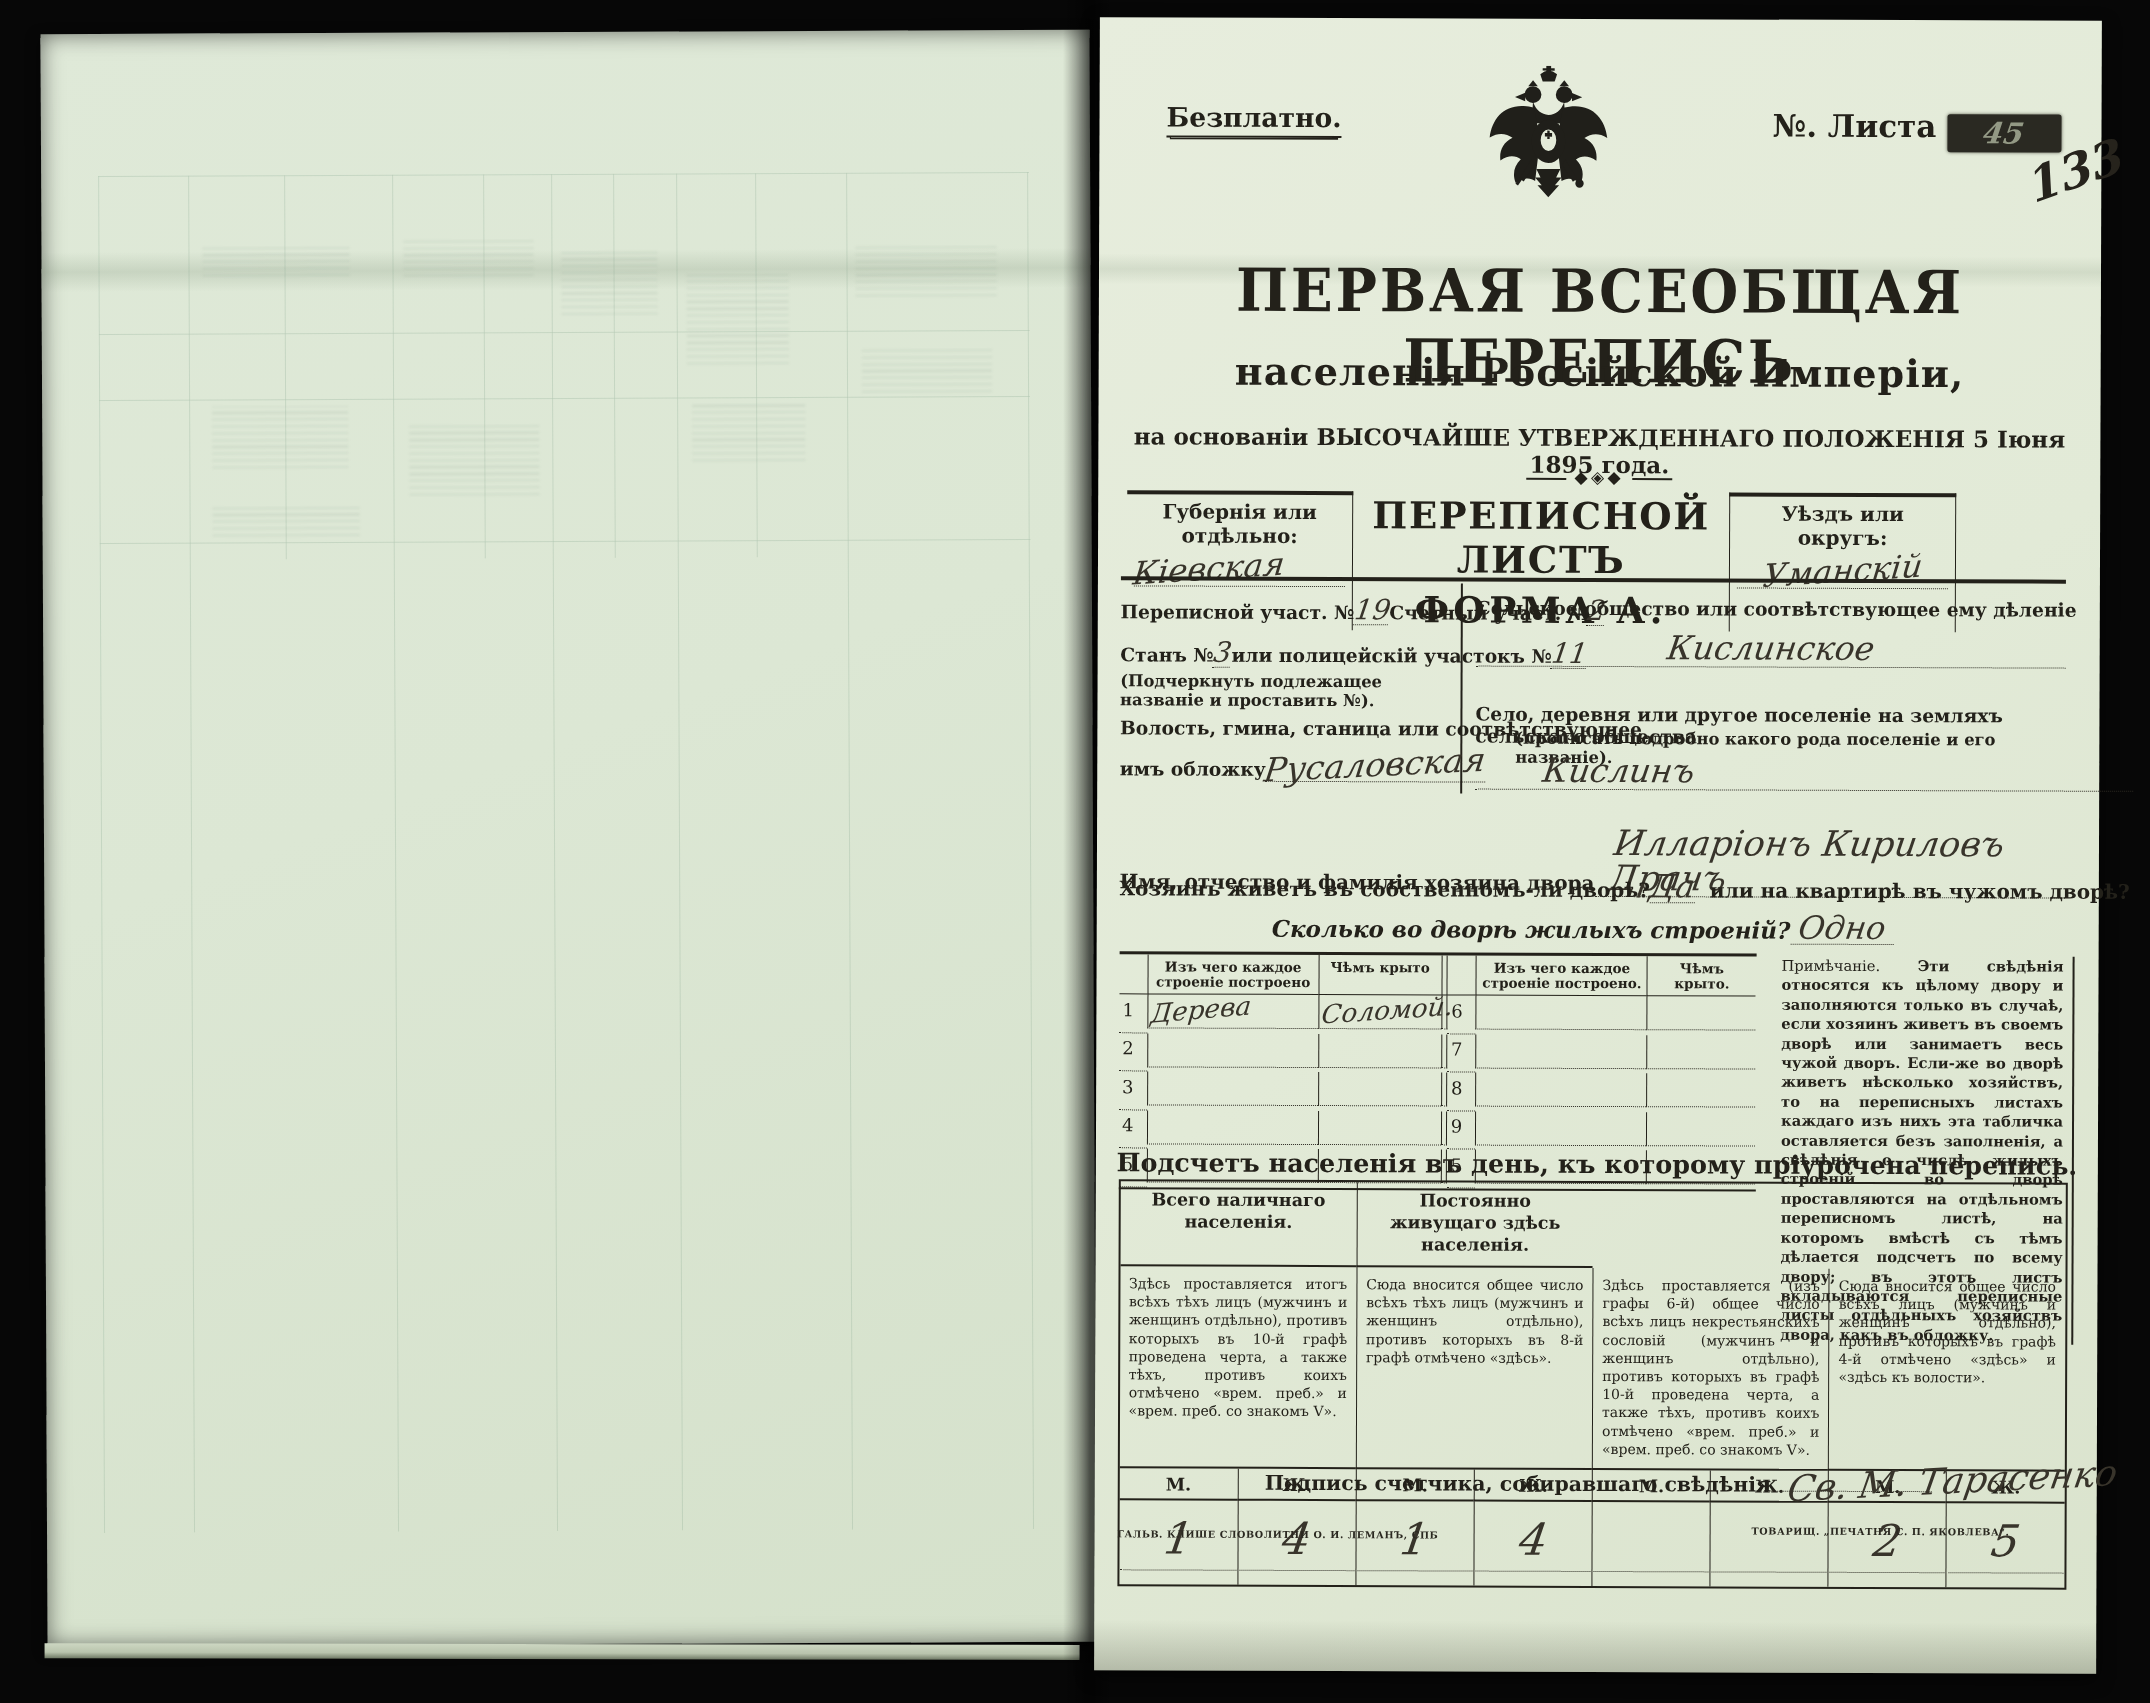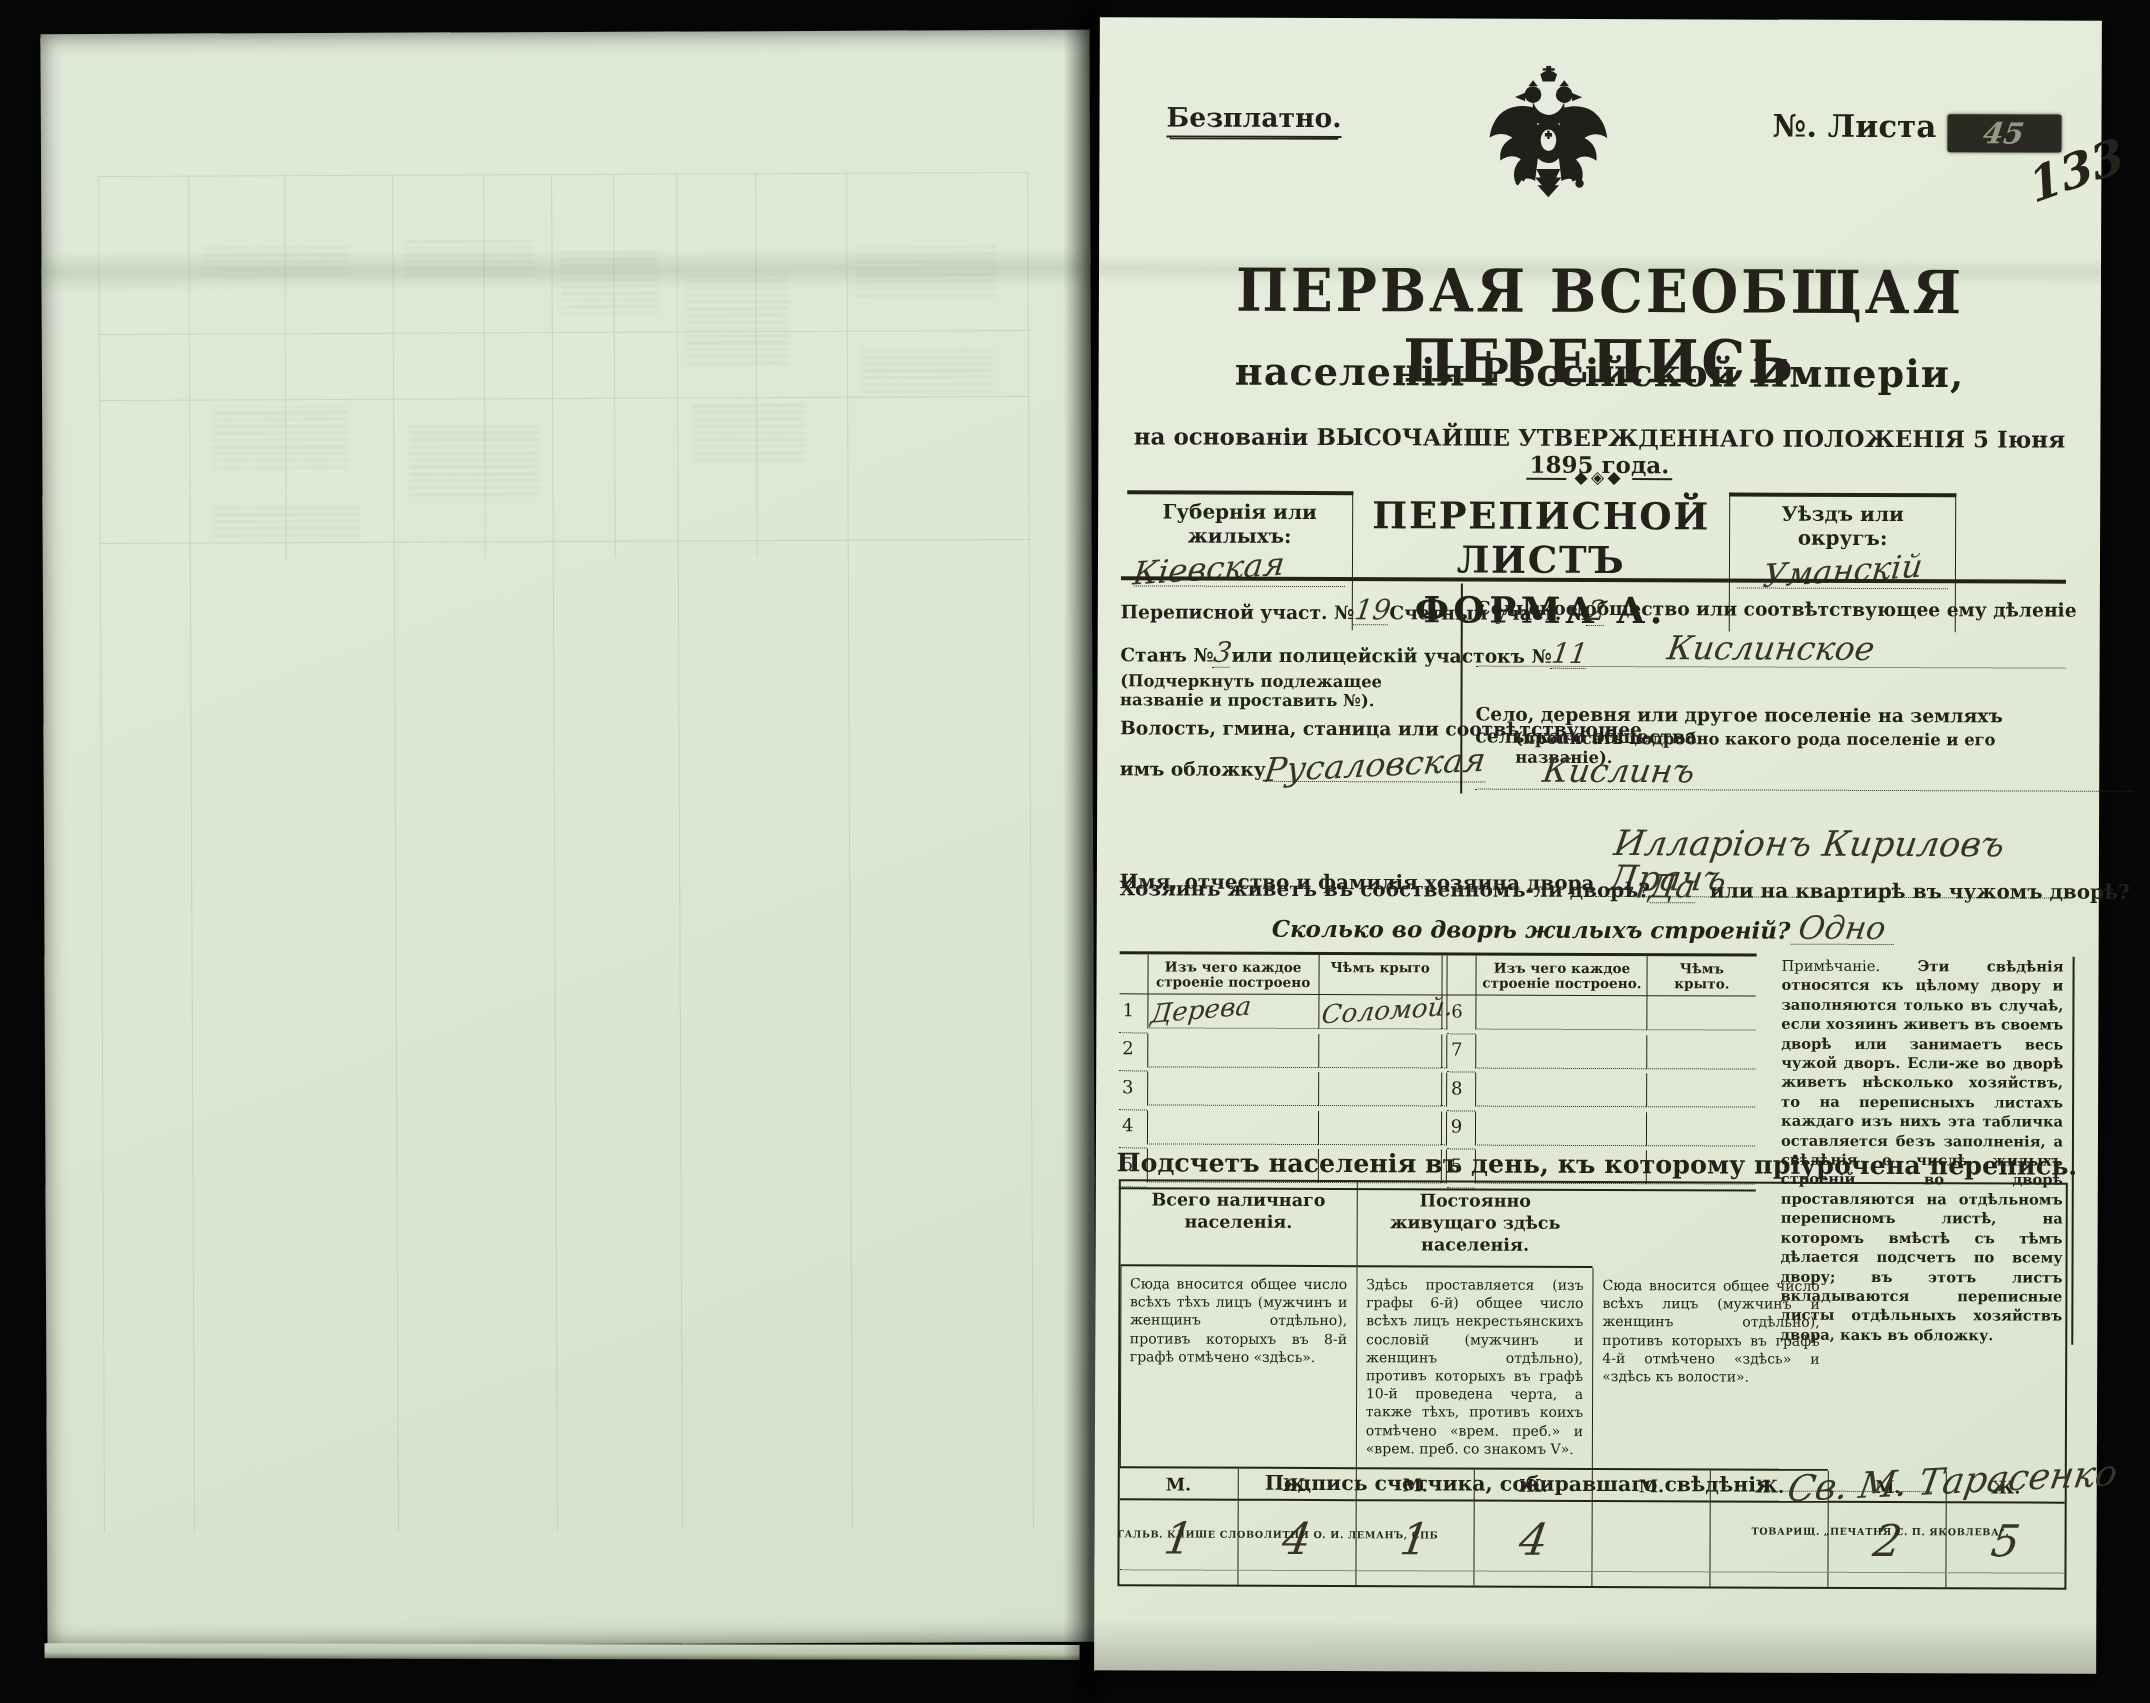--- a/index.html
+++ b/index.html
@@ -204,21 +204,21 @@
     </div>
     <div class="hw133 hw">133</div>
 
     <div class="abs title1">ПЕРВАЯ ВСЕОБЩАЯ ПЕРЕПИСЬ</div>
     <div class="abs title2">населенія Россійской Имперіи,</div>
     <div class="abs title3">на основаніи ВЫСОЧАЙШЕ УТВЕРЖДЕННАГО ПОЛОЖЕНІЯ 5 Іюня 1895 года.</div>
     <div class="abs ornament">◆◈◆</div>
 
     <div class="abs headrow">
       <div class="hc hc1">
-        <span class="lbl">Губернія или жилыхъ:</span>
+        <span class="lbl">Губернія или отдѣльно:</span>
         <span class="hwline"><span class="hw">Кіевская</span></span>
       </div>
       <div class="hc hc2">
         <span class="t1">ПЕРЕПИСНОЙ ЛИСТЪ</span>
         <span class="t2">ФОРМА А.</span>
       </div>
       <div class="hc hc3">
         <span class="lbl">Уѣздъ или округъ:</span>
         <span class="hwline" style="text-align:center;"><span class="hw">Уманскій</span></span>
       </div>
@@ -338,20 +338,21 @@
     </div>
 
     <div class="abs ctitle">Подсчетъ населенія въ день, къ которому пріурочена перепись.</div>
 
     <div class="abs ctable">
       <div class="ct-heads">
         <div>Всего наличнаго населенія.</div>
         <div class="gb">Постоянно живущаго здѣсь населенія.</div>
       </div>
       <div class="ct-descs">
+        <div>Здѣсь проставляется итогъ всѣхъ тѣхъ лицъ (мужчинъ и женщинъ отдѣльно), противъ которыхъ въ 10-й графѣ проведена черта, а также тѣхъ, противъ коихъ отмѣчено «врем. преб.» и «врем. преб. со знакомъ V».</div>
         <div class="gb">Сюда вносится общее число всѣхъ тѣхъ лицъ (мужчинъ и женщинъ отдѣльно), противъ которыхъ въ 8-й графѣ отмѣчено «здѣсь».</div>
         <div class="gb">Здѣсь проставляется (изъ графы 6-й) общее число всѣхъ лицъ некрестьянскихъ сословій (мужчинъ и женщинъ отдѣльно), противъ которыхъ въ графѣ 10-й проведена черта, а также тѣхъ, противъ коихъ отмѣчено «врем. преб.» и «врем. преб. со знакомъ V».</div>
         <div class="gb">Сюда вносится общее число всѣхъ лицъ (мужчинъ и женщинъ отдѣльно), противъ которыхъ въ графѣ 4-й отмѣчено «здѣсь» и «здѣсь къ волости».</div>
       </div>
       <div class="ct-mf">
         <div>М.</div>
         <div class="mfb">Ж.</div>
         <div class="gb">М.</div>
         <div class="mfb">Ж.</div>
         <div class="gb">М.</div>

